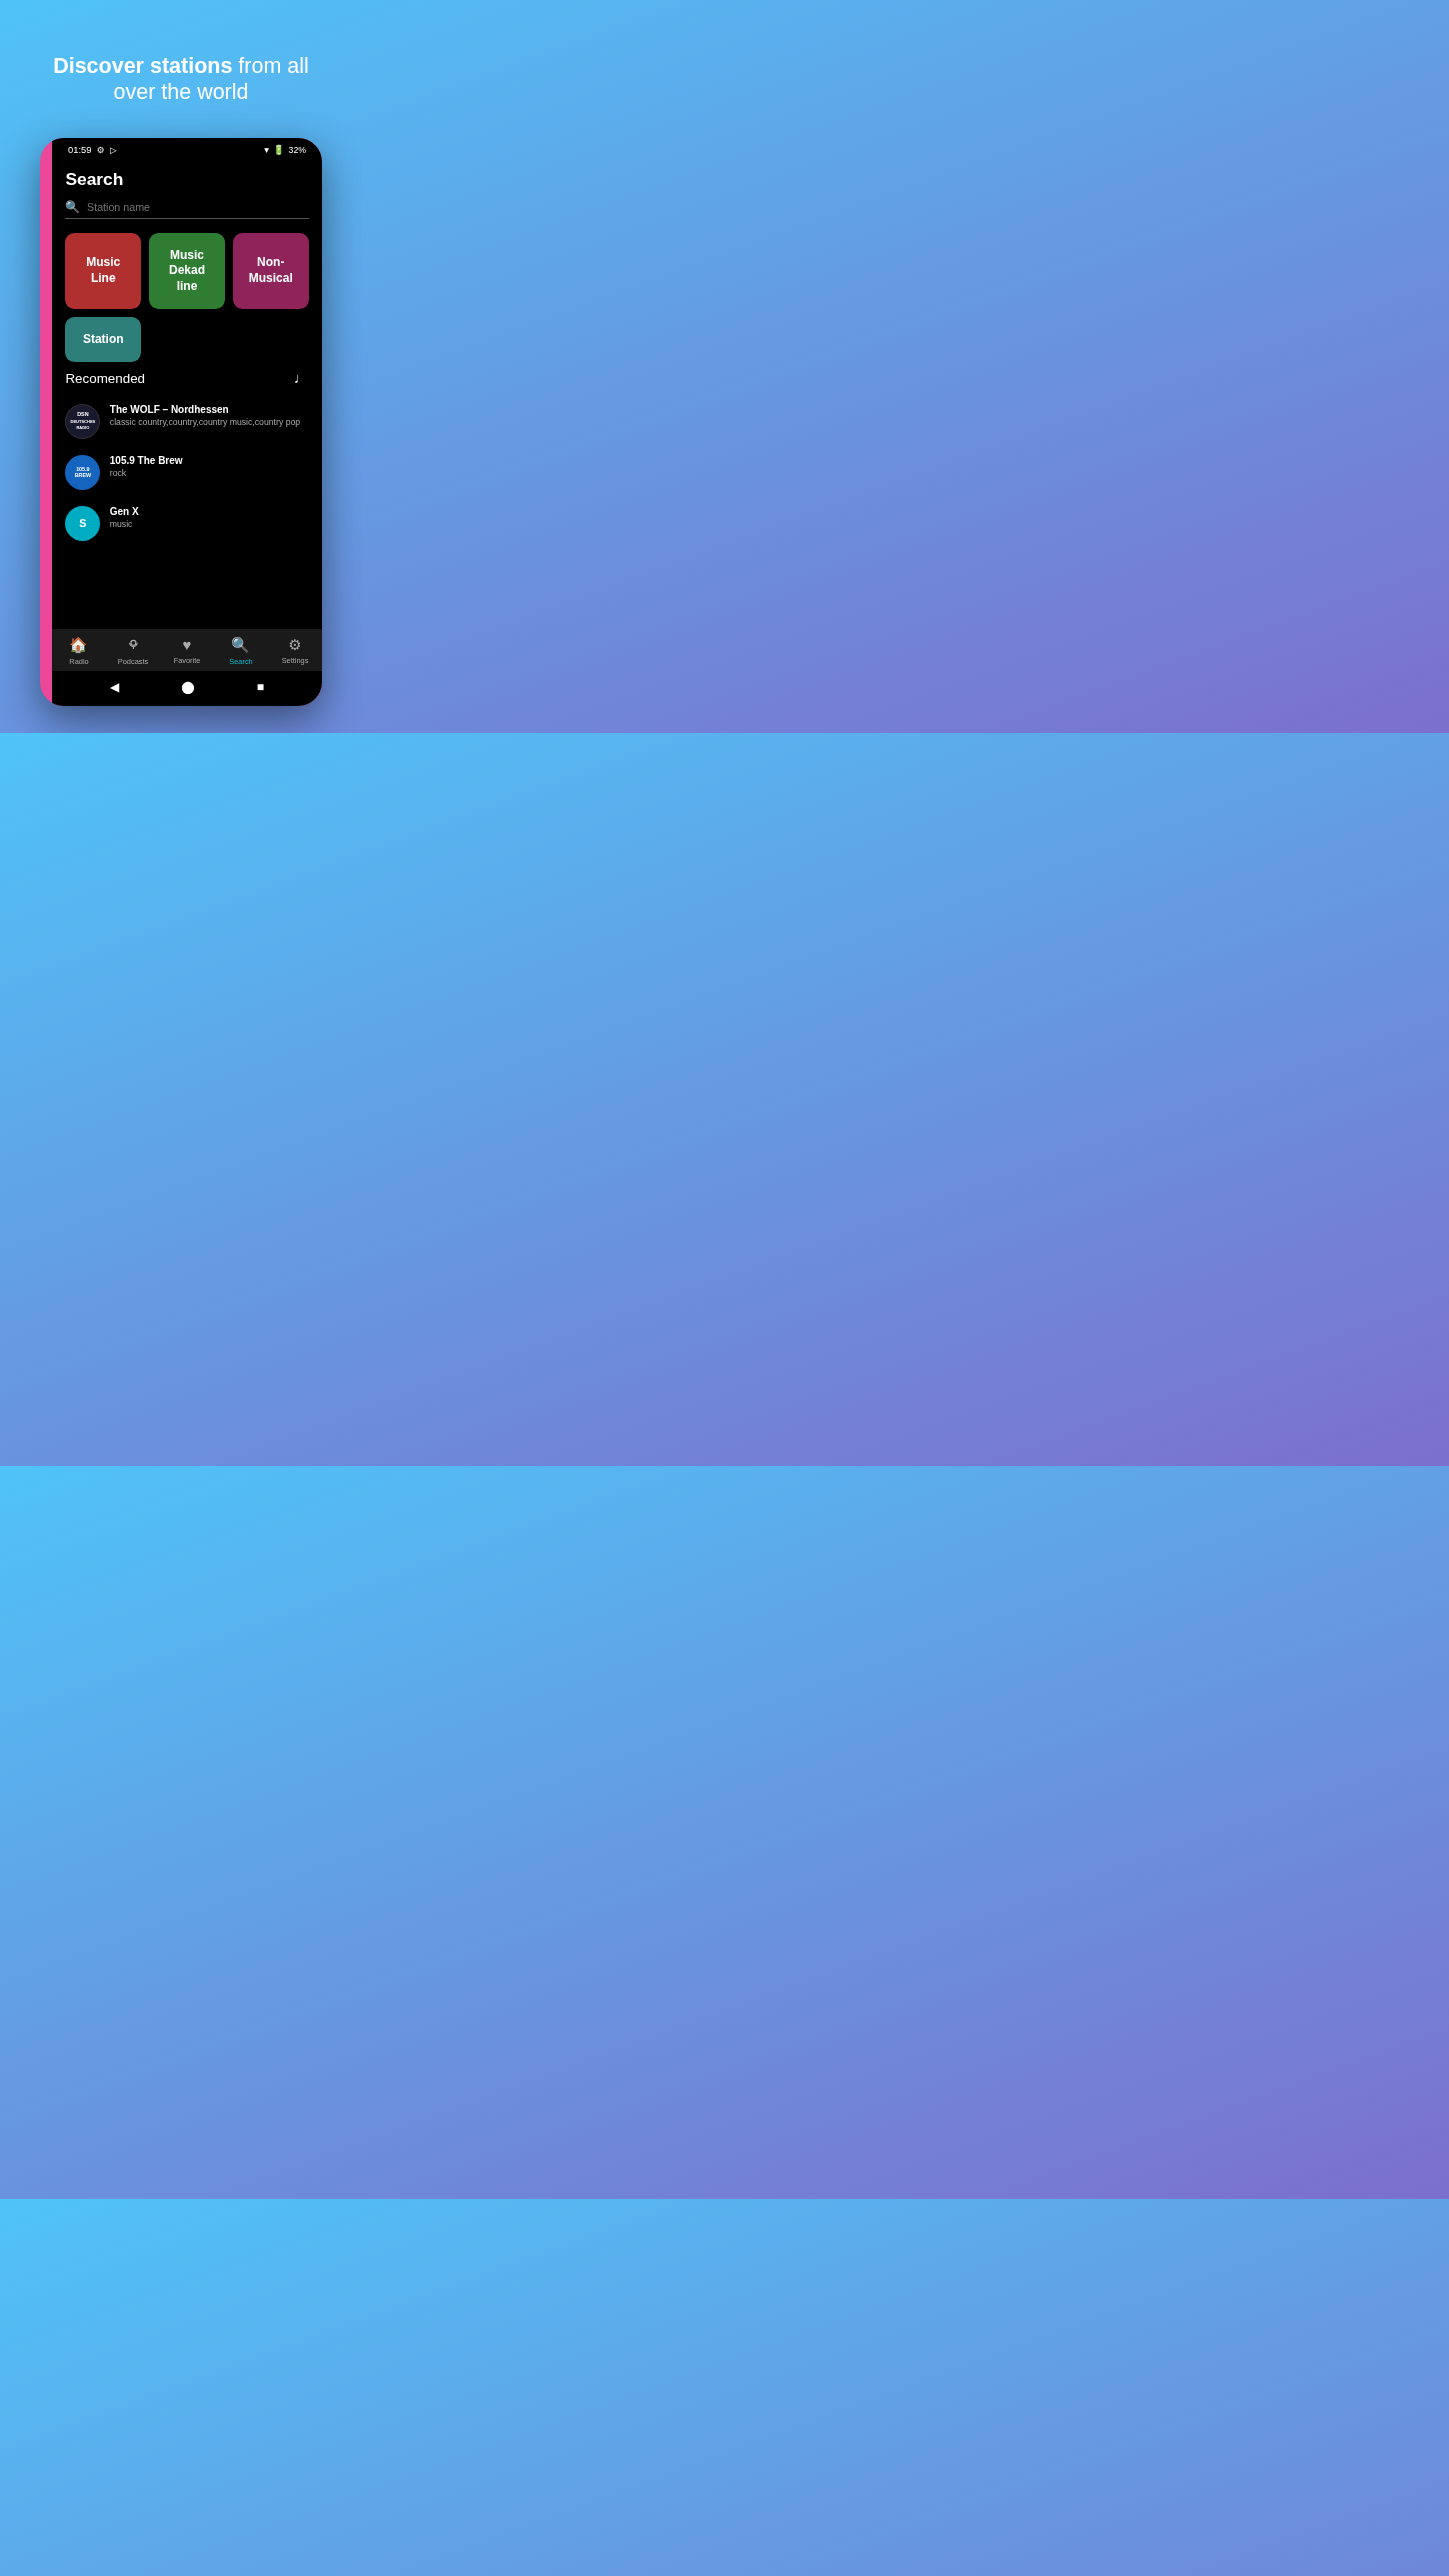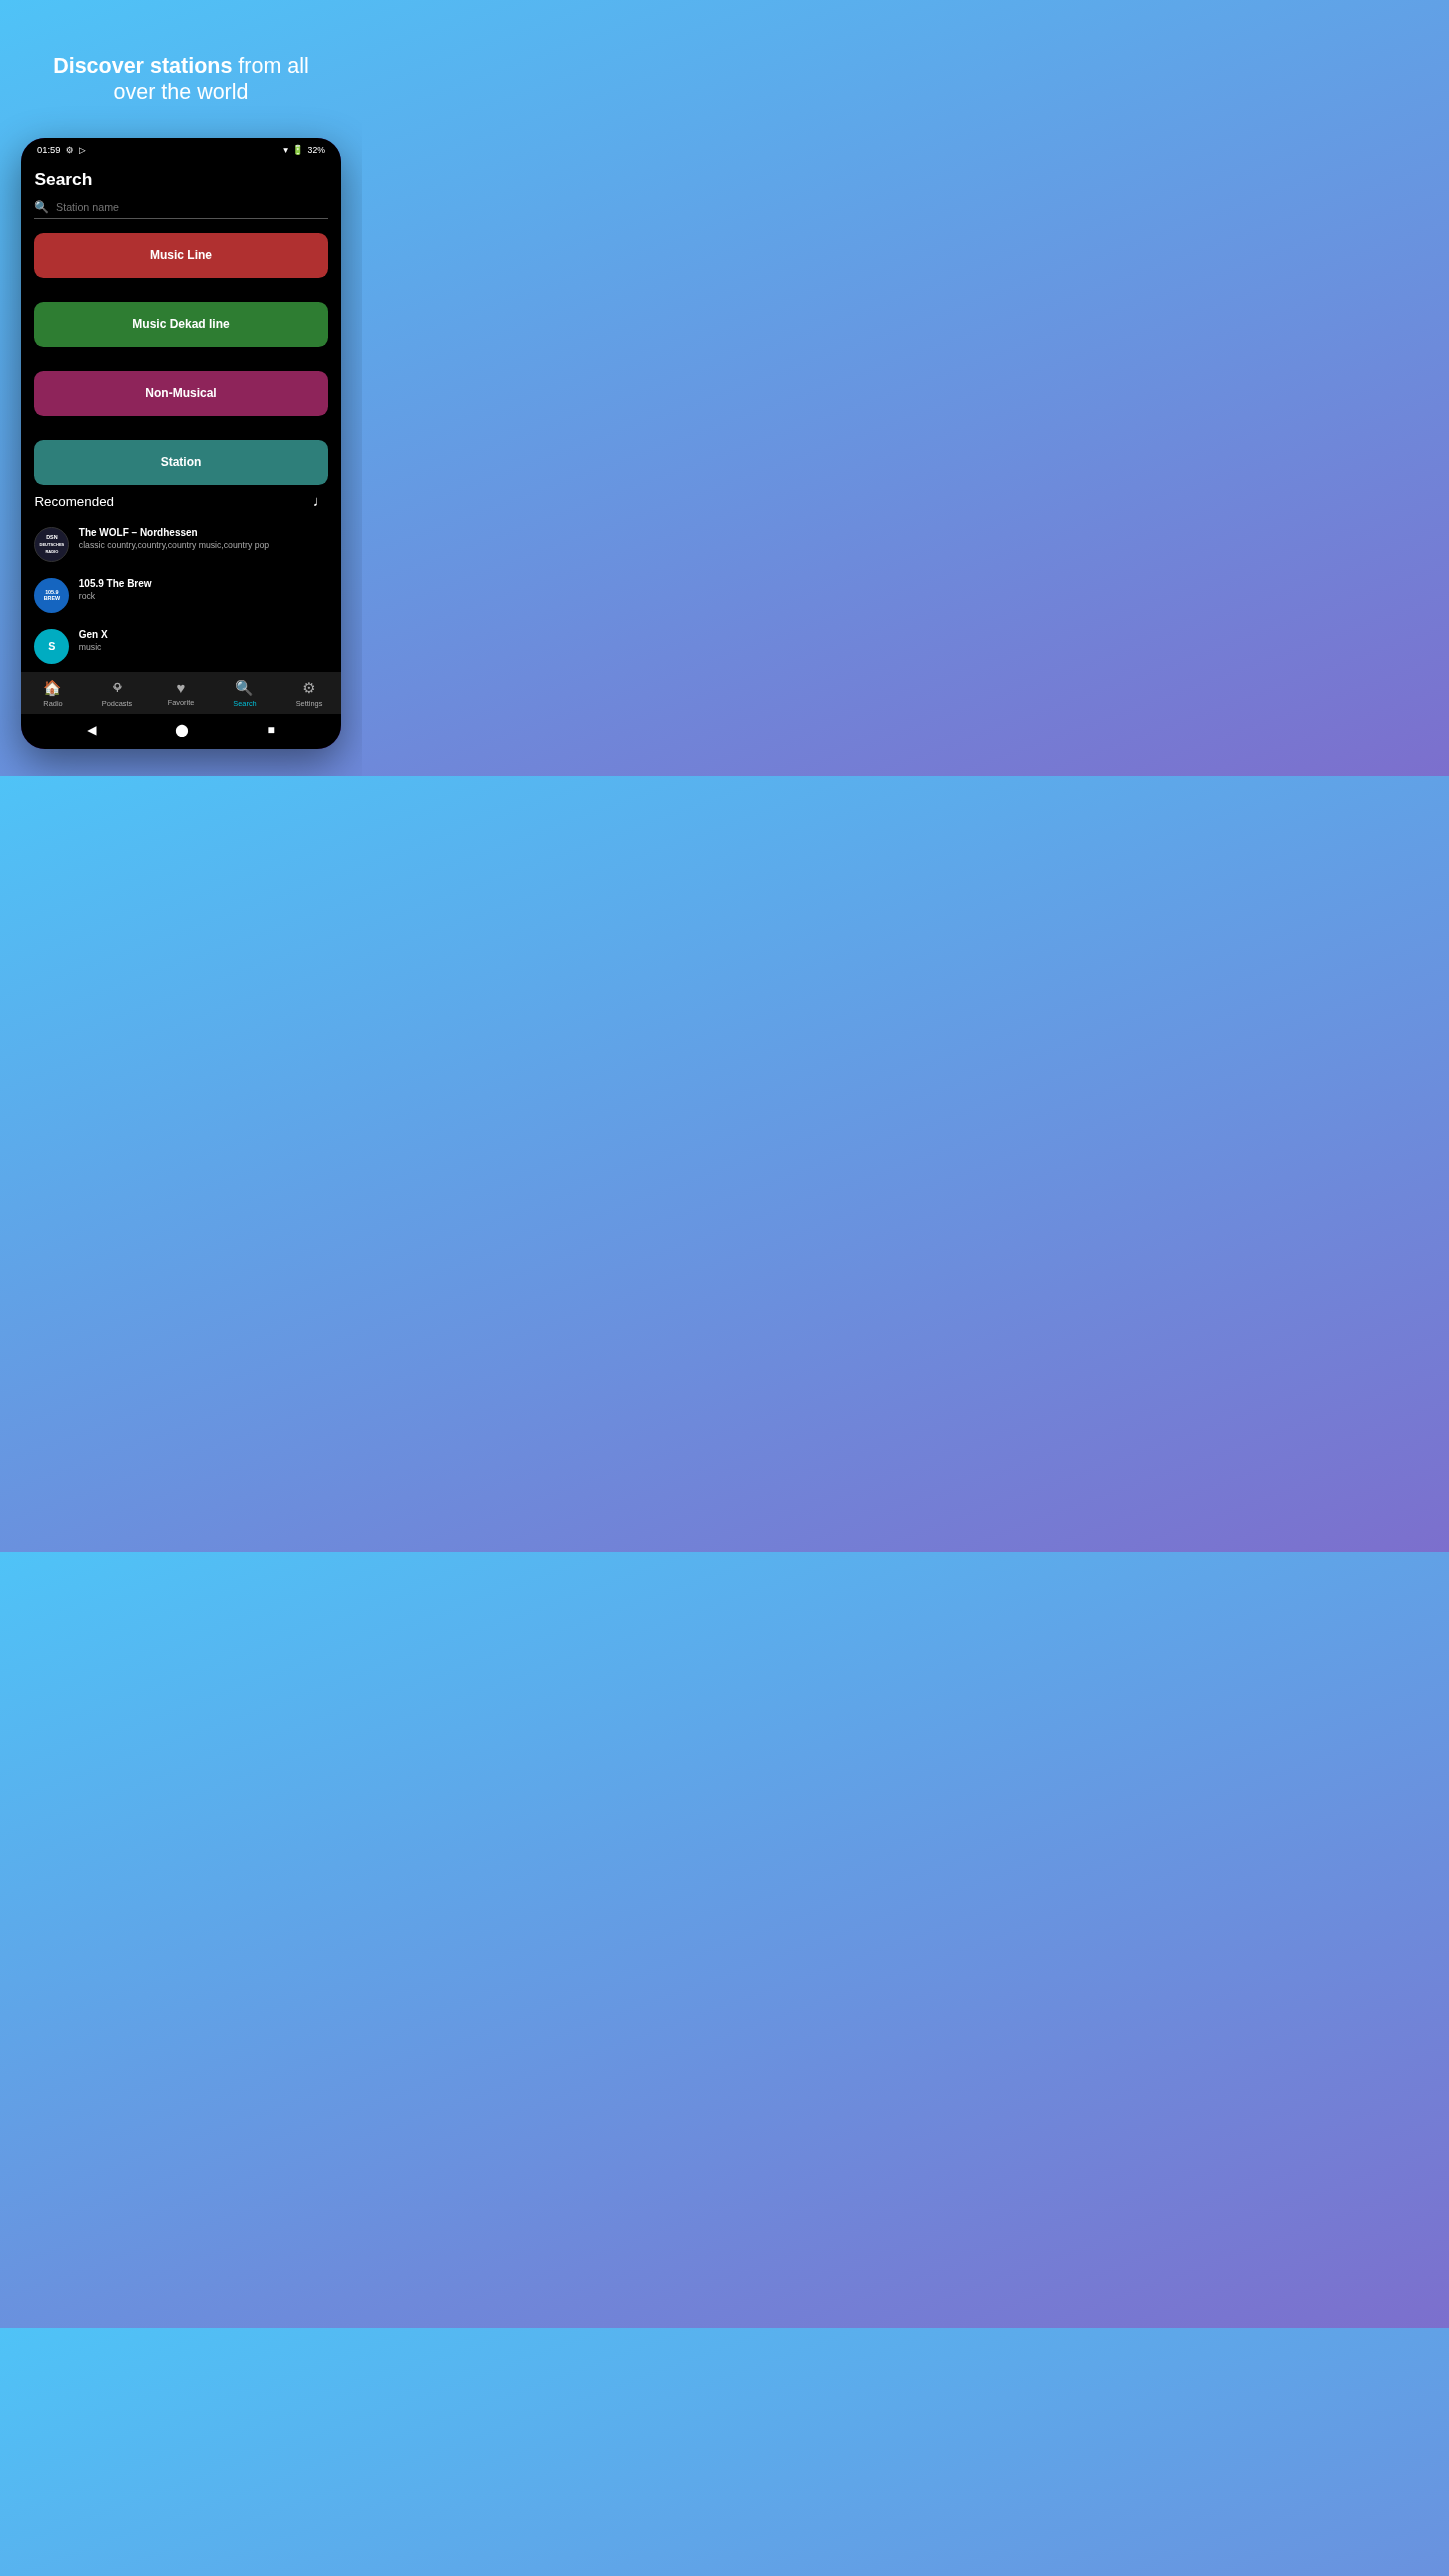--- a/index.html
+++ b/index.html
@@ -23,25 +23,26 @@
       line-height: 1.2;
       font-weight: 400;
     }
 
     .hero-title strong {
       font-weight: 900;
     }
 
     
     .phone {
-      width: 320px;
-      background: #4c1d95;
+      width: 282px;
+      background: #ec4899;
       border-radius: 24px;
       overflow: hidden;
       box-shadow: 0 13.4px 40px rgba(0,0,0,0.45);
+      padding-left: 12px;
     }
 
     
     .status-bar {
       background: #000;
       display: flex;
       justify-content: space-between;
       align-items: center;
       padding: 6.7px 16px 4px;
       font-size: 8.7px;
@@ -99,22 +100,22 @@
       border: none;
       outline: none;
       color: #aaa;
       font-size: 10.7px;
       width: 100%;
     }
 
     
     .category-grid {
       display: grid;
-      grid-template-columns: 1fr;
-      gap: 24px;
+      grid-template-columns: 1fr 1fr 1fr;
+      gap: 8px;
       margin-bottom: 8px;
     }
 
     .category-btn {
       border: none;
       border-radius: 9.4px;
       padding: 14.8px 10.7px;
       font-size: 12px;
       font-weight: 600;
       color: white;

